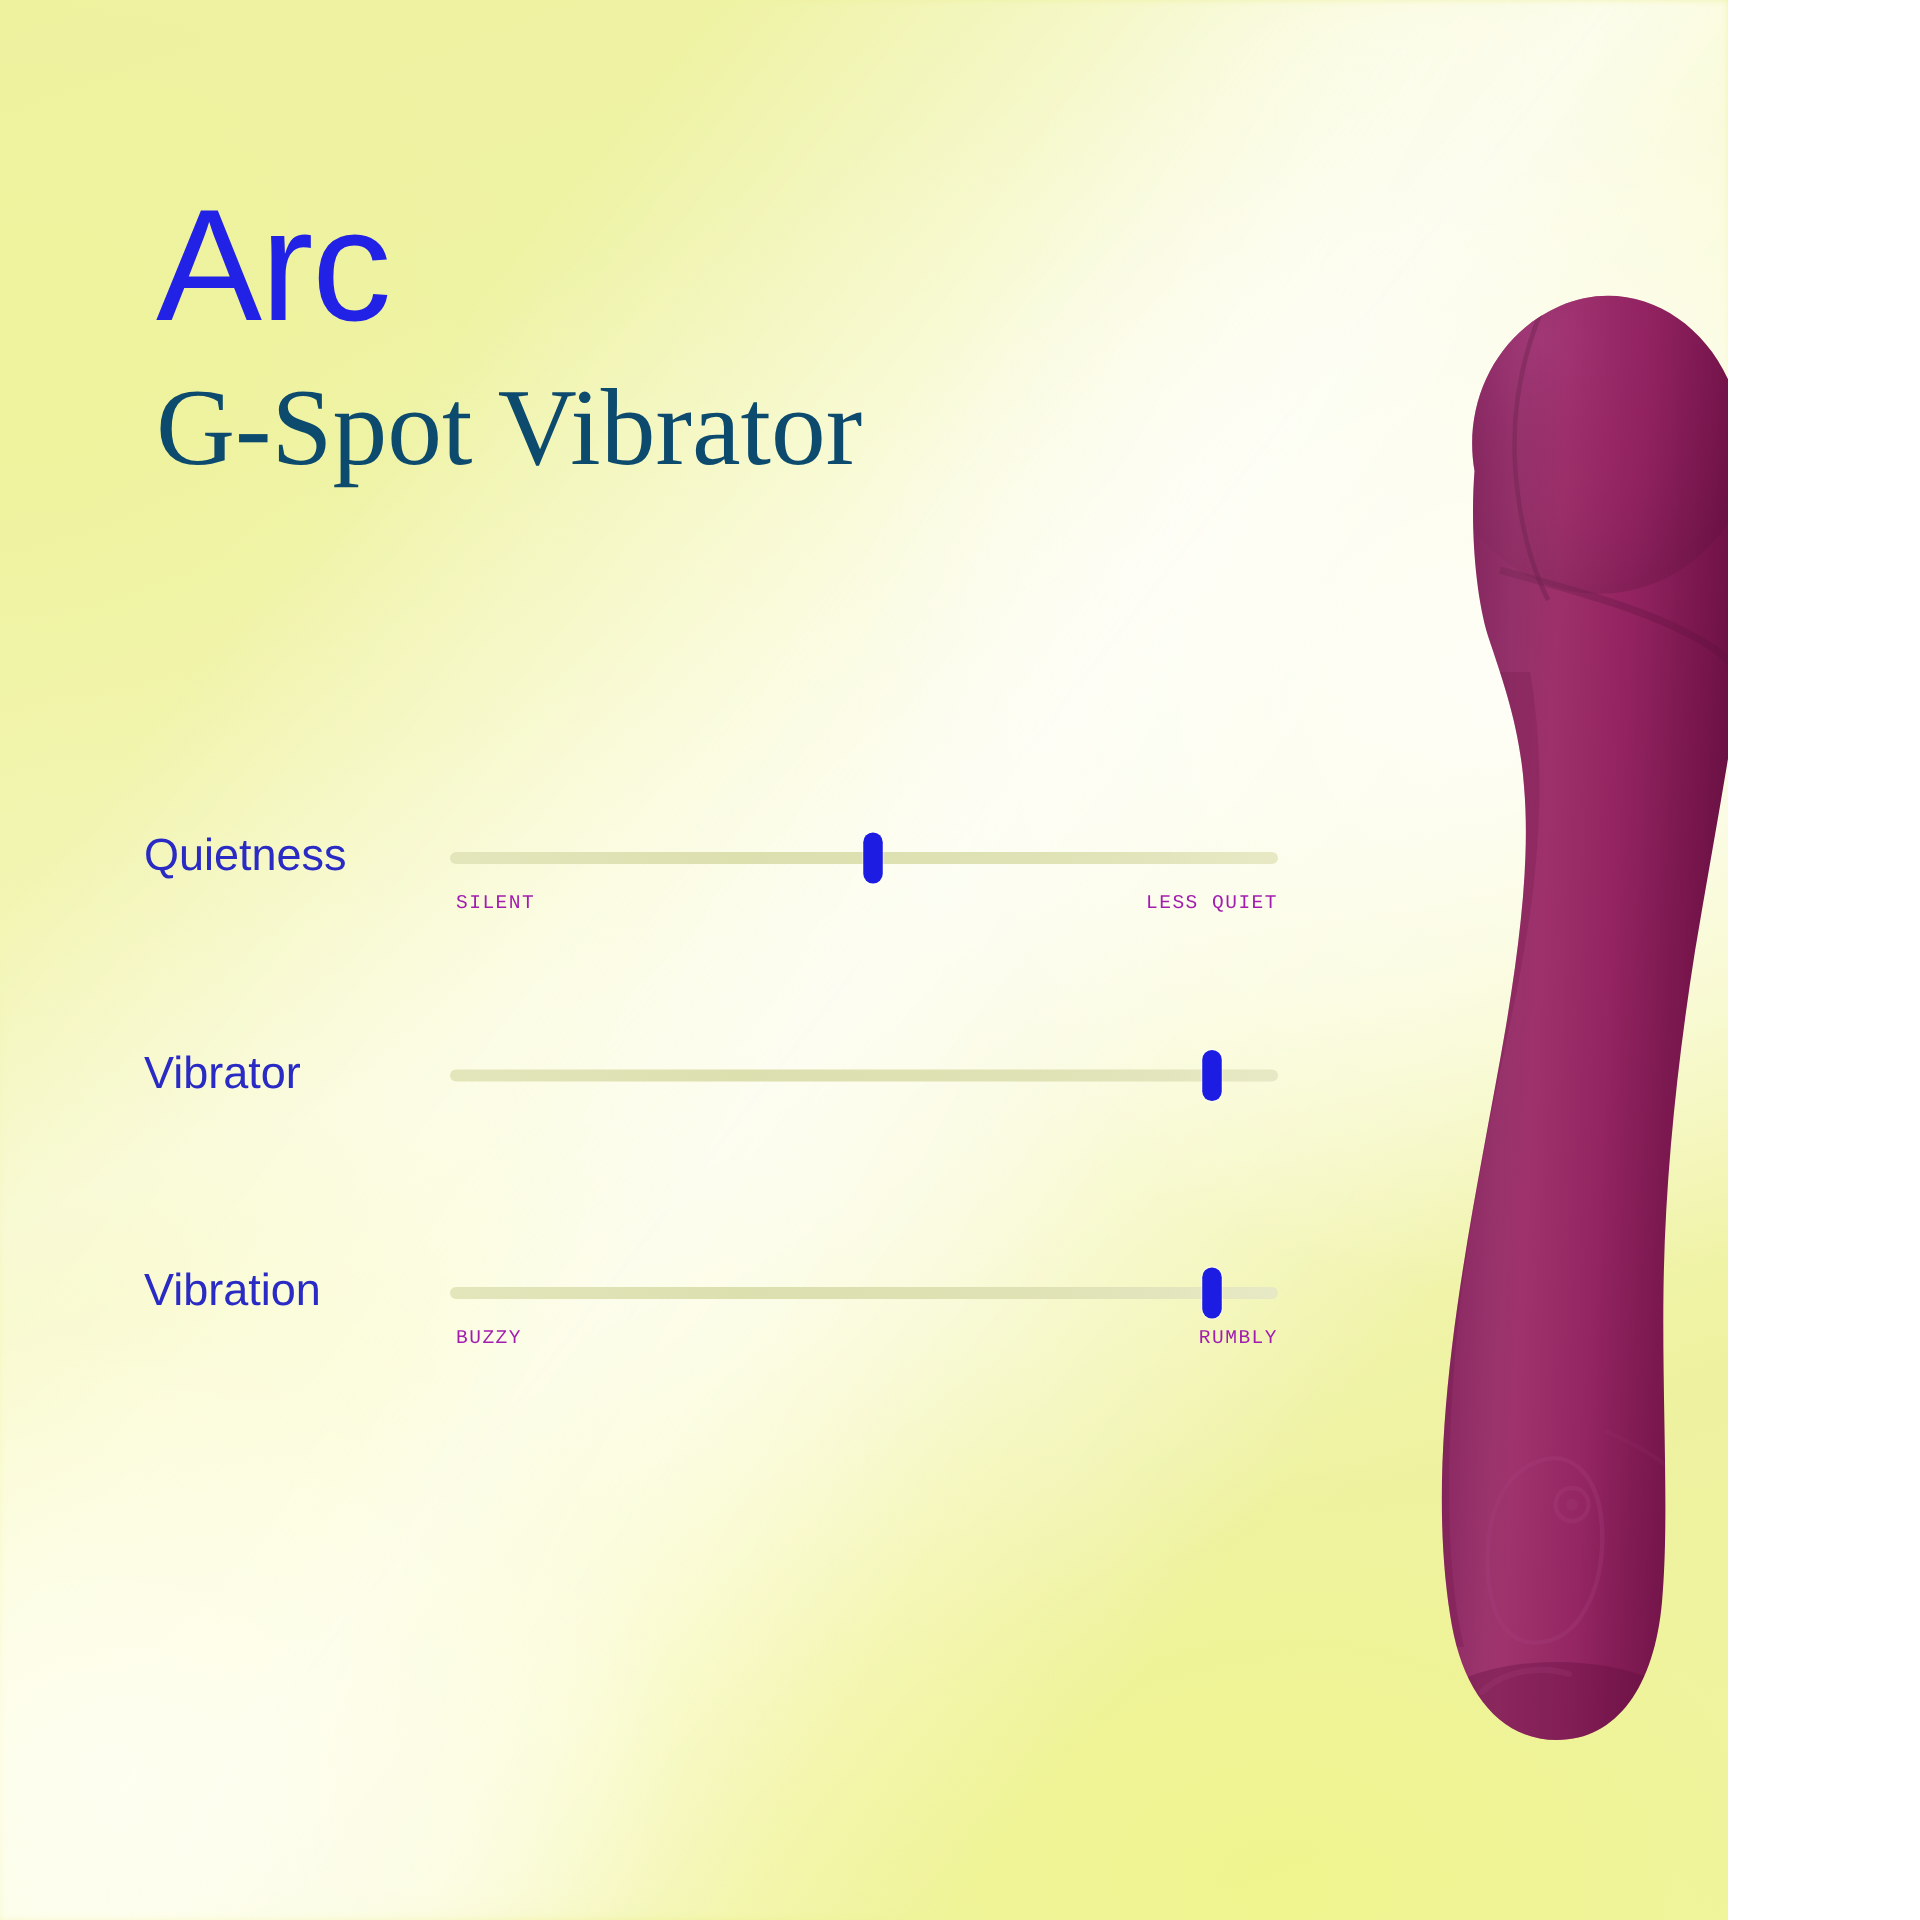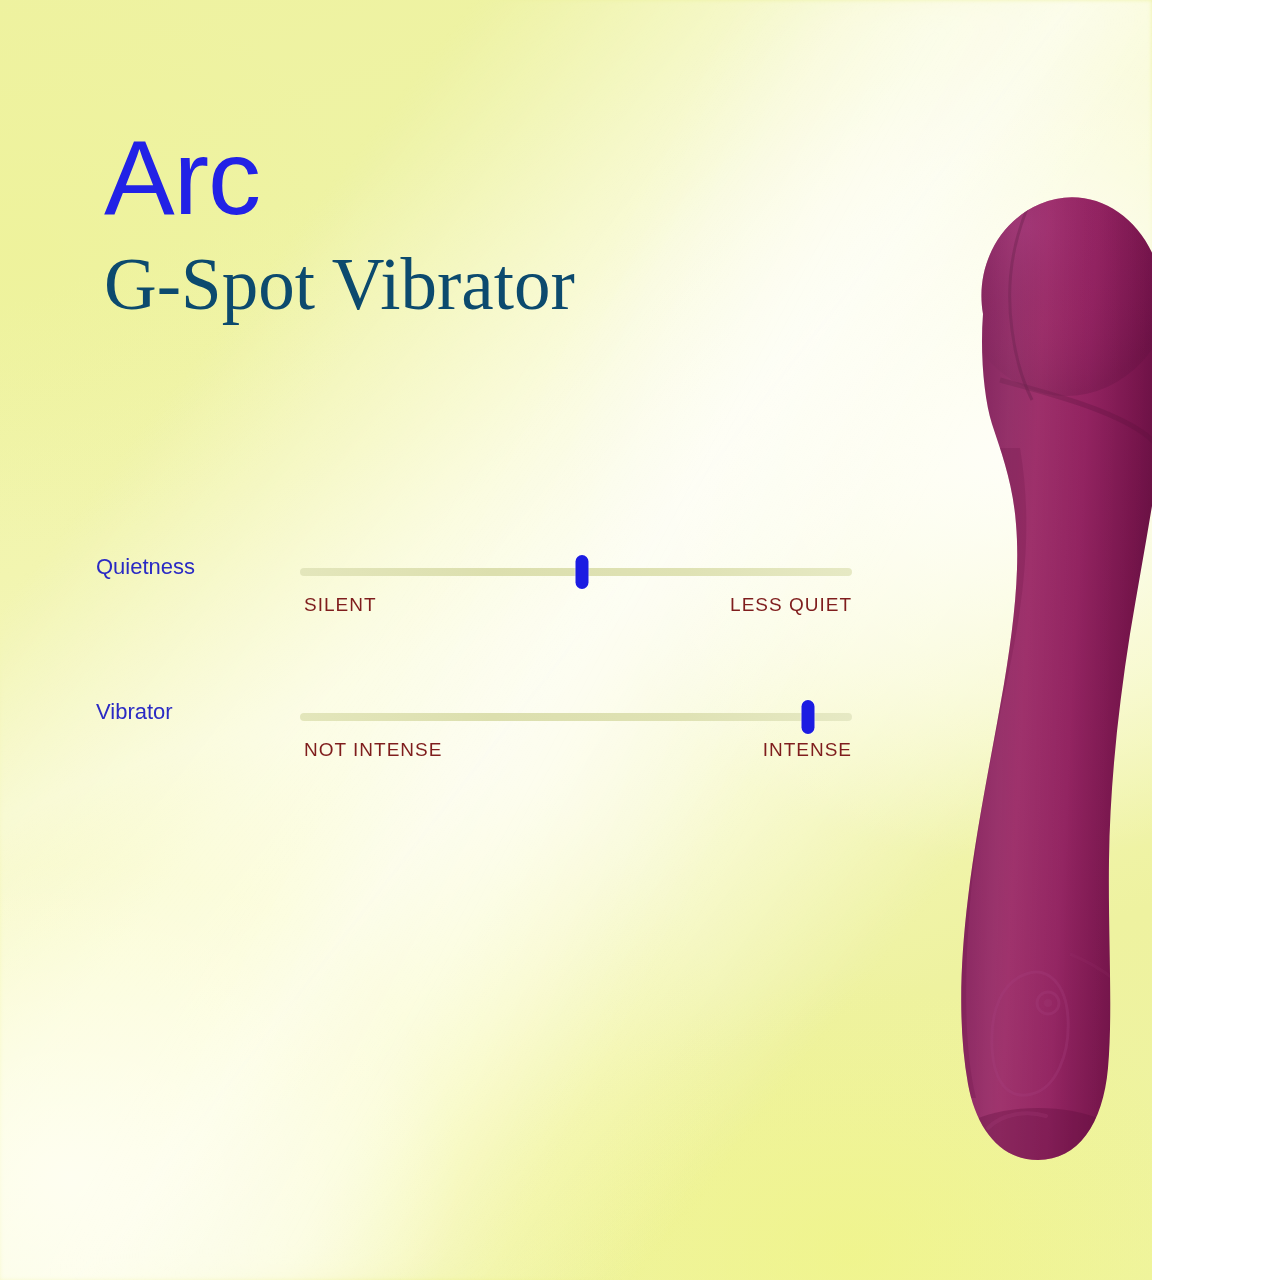--- a/index.html
+++ b/index.html
@@ -120,21 +120,21 @@
   }
   .spec-row {
     position: relative;
     height: 145px;
   }
   .spec-label {
     position: absolute;
     left: 0;
     top: 14px;
     font-family: "Liberation Sans", sans-serif;
-    font-size: 22px;
+    font-size: 30px;
     color: #2a2ac4;
     white-space: nowrap;
   }
   .slider {
     position: absolute;
     left: 204px;
     top: 0;
     width: 552px;
   }
   .slider-track {
@@ -154,24 +154,24 @@
     transform: translate(-50%, -50%);
     box-shadow: 0 0 0 1px rgba(255,255,255,0.35);
   }
   .slider-ends {
     position: relative;
     margin-top: 18px;
     height: 22px;
   }
   .slider-end {
     position: absolute;
-    font-family: Liberation Sans, sans-serif;
-    font-size: 19px;
+    font-family: Liberation Mono, monospace;
+    font-size: 13px;
     letter-spacing: 1px;
-    color: #7f1d1d;
+    color: #a21caf;
     white-space: nowrap;
   }
   .slider-end.left  { left: 4px; }
   .slider-end.right { right: 0px; }
 
   
   .product-art {
     position: absolute;
     left: 880px;
     top: 118px;
@@ -213,27 +213,35 @@
         </div>
       </div>
     </div>
 
     <div class="spec-row">
       <div class="spec-label">Vibrator</div>
       <div class="slider">
         <div class="slider-track">
           <div class="slider-thumb" id="thumb-1" style="left: 92%;"></div>
         </div>
-        <div class="slider-ends">
-          <span class="slider-end left">NOT INTENSE</span>
-          <span class="slider-end right">INTENSE</span>
-        </div>
       </div>
     </div>
 
+    <div class="spec-row">
+      <div class="spec-label">Vibration</div>
+      <div class="slider">
+        <div class="slider-track">
+          <div class="slider-thumb" id="thumb-2" style="left: 92%;"></div>
+        </div>
+        <div class="slider-ends">
+          <span class="slider-end left">BUZZY</span>
+          <span class="slider-end right">RUMBLY</span>
+        </div>
+      </div>
+    </div>
 
   </div>
 
   <div class="product-art">
     <svg width="300" height="1060" viewBox="0 0 300 1060" xmlns="http://www.w3.org/2000/svg">
       <defs>
         <linearGradient id="bodyGrad" x1="0" y1="0" x2="1" y2="0.25">
           <stop offset="0%" stop-color="#6d1147"></stop>
           <stop offset="16%" stop-color="#7e1654"></stop>
           <stop offset="40%" stop-color="#96205f"></stop>

